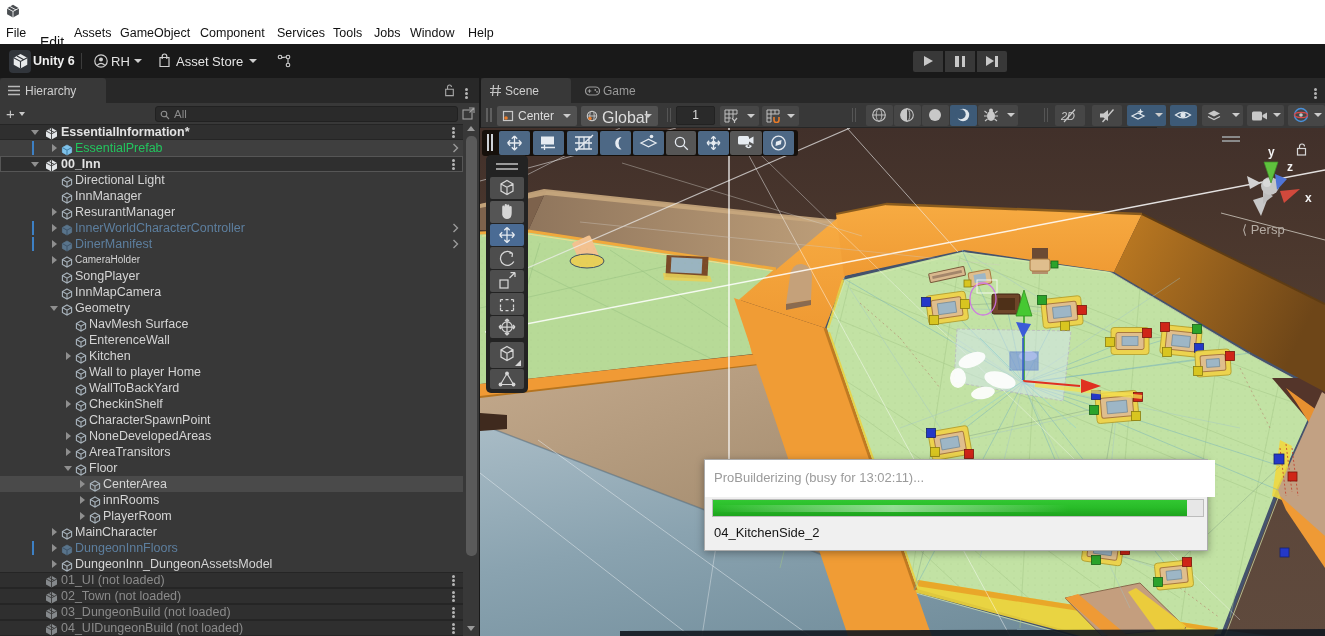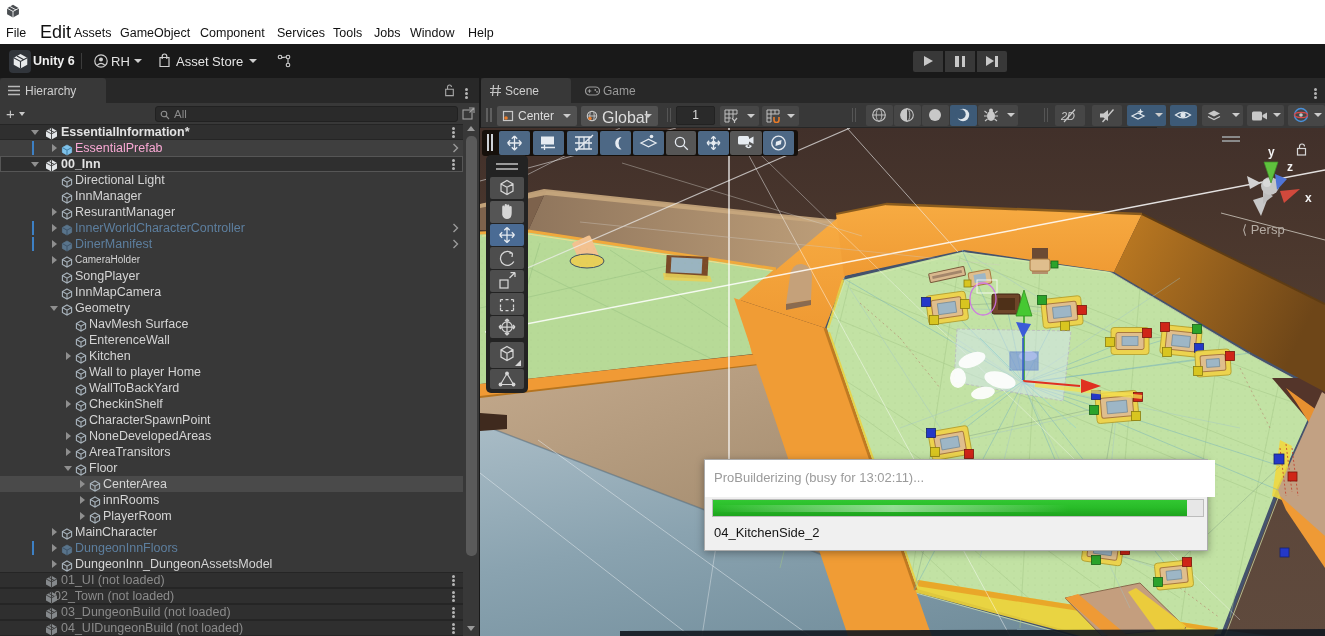--- a/index.html
+++ b/index.html
@@ -10,21 +10,21 @@
 <div class="abs" style="left:0;top:0;width:1325px;height:636px">
 
 <div class="abs" style="left:0;top:0;width:1325px;height:22px;background:#ffffff">
  <svg class="abs" style="left:6px;top:4px" width="14" height="14" viewBox="0 0 13 13">
   <path d="M6.5 0.8 L12 3.9 V9.6 L6.5 12.6 L1 9.6 V3.9 Z" fill="#4a4e52"></path>
   <path d="M1 3.9 L6.5 6.9 L12 3.9 M6.5 6.9 V12.6 M3.7 2.35 L9.2 5.4" fill="none" stroke="#fff" stroke-width="0.8"></path>
  </svg>
 </div>
 <div class="abs" style="left:0;top:22px;width:1325px;height:22px;background:#ffffff">
       <div class="abs" style="left:6px;top:4px;font-size:12.5px;color:#111">File</div>
-      <div class="abs" style="left:40px;top:0;font-size:18px;color:#111">Edit</div>
+      <div class="abs" style="left:40px;top:12px;font-size:14px;color:#111">Edit</div>
       <div class="abs" style="left:74px;top:4px;font-size:12.5px;color:#111">Assets</div>
       <div class="abs" style="left:120px;top:4px;font-size:12.5px;color:#111">GameObject</div>
       <div class="abs" style="left:200px;top:4px;font-size:12.5px;color:#111">Component</div>
       <div class="abs" style="left:277px;top:4px;font-size:12.5px;color:#111">Services</div>
       <div class="abs" style="left:333px;top:4px;font-size:12.5px;color:#111">Tools</div>
       <div class="abs" style="left:374px;top:4px;font-size:12.5px;color:#111">Jobs</div>
       <div class="abs" style="left:410px;top:4px;font-size:12.5px;color:#111">Window</div>
       <div class="abs" style="left:468px;top:4px;font-size:12.5px;color:#111">Help</div>
     </div>
 <div class="abs" style="left:0;top:44px;width:1325px;height:34px;background:#191919">
@@ -128,21 +128,21 @@
         <div style="width:3px;height:3px;border-radius:50%;background:#b4b4b4"></div>
         <div style="width:3px;height:3px;border-radius:50%;background:#b4b4b4;margin-top:1px"></div>
         <div style="width:3px;height:3px;border-radius:50%;background:#b4b4b4;margin-top:1px"></div>
       </div>
       <div style="position:absolute;left:0;top:16px;width:463px;height:16px;background:#3f3f3f"></div>
       <div style="position:absolute;left:52px;top:20px;width:0;height:0;border-left:5px solid #8f8f8f;border-top:4px solid transparent;border-bottom:4px solid transparent"></div>
       <div style="position:absolute;left:61px;top:18px"><svg width="12" height="12" viewBox="0 0 12 12">
           <path d="M6 1 L10.6 3.6 V8.4 L6 11 L1.4 8.4 V3.6 Z" fill="#7fc2ea" stroke="#7fc2ea" stroke-width="0.8"></path>
           <path d="M1.4 3.6 L6 6.2 L10.6 3.6 M6 6.2 V11" fill="none" stroke="#3e7ea8" stroke-width="1"></path>
         </svg></div>
-      <div style="position:absolute;left:75px;top:17px;color:#f9a8d4;font-size:12.5px;line-height:14px;white-space:nowrap">EssentialPrefab</div>
+      <div style="position:absolute;left:75px;top:17px;color:#22c55e;font-size:12.5px;line-height:14px;white-space:nowrap">EssentialPrefab</div>
       <div style="position:absolute;left:32px;top:17px;width:2px;height:14px;background:#3d80c4"></div>
       <svg style="position:absolute;left:452px;top:19px" width="7" height="10" viewBox="0 0 7 10">
         <path d="M1.5 1 L5.5 5 L1.5 9" fill="none" stroke="#9a9a9a" stroke-width="1.4"></path>
       </svg>
       <div style="position:absolute;left:0;top:32px;width:463px;height:16px;background:#2f2f2f;border-top:1px solid #252525;border-bottom:1px solid #252525;outline:1px solid #565656;outline-offset:-1px;"></div>
       <div style="position:absolute;left:31px;top:38px;width:0;height:0;border-top:5px solid #8f8f8f;border-left:4px solid transparent;border-right:4px solid transparent"></div>
       <div style="position:absolute;left:45px;top:34px"><svg width="13" height="13" viewBox="0 0 13 13">
           <path d="M6.5 0.8 L12 3.9 V9.6 L6.5 12.6 L1 9.6 V3.9 Z" fill="#e2e5e8"></path>
           <path d="M1 3.9 L6.5 6.9 L12 3.9 M6.5 6.9 V12.6 M3.7 2.35 L9.2 5.4 M6.5 0.8 V6.9" fill="none" stroke="#383838" stroke-width="0.9"></path>
         </svg></div>
@@ -312,21 +312,21 @@
       <div style="position:absolute;left:452px;top:451px;width:3px">
         <div style="width:3px;height:3px;border-radius:50%;background:#b4b4b4"></div>
         <div style="width:3px;height:3px;border-radius:50%;background:#b4b4b4;margin-top:1px"></div>
         <div style="width:3px;height:3px;border-radius:50%;background:#b4b4b4;margin-top:1px"></div>
       </div>
       <div style="position:absolute;left:0;top:464px;width:463px;height:16px;background:#2f2f2f;border-top:1px solid #252525;border-bottom:1px solid #252525;"></div>
       <div style="position:absolute;left:45px;top:466px"><svg width="13" height="13" viewBox="0 0 13 13">
           <path d="M6.5 0.8 L12 3.9 V9.6 L6.5 12.6 L1 9.6 V3.9 Z" fill="#85898c"></path>
           <path d="M1 3.9 L6.5 6.9 L12 3.9 M6.5 6.9 V12.6 M3.7 2.35 L9.2 5.4 M6.5 0.8 V6.9" fill="none" stroke="#383838" stroke-width="0.9"></path>
         </svg></div>
-      <div style="position:absolute;left:54px;top:465px;color:#8b8b8b;font-size:12.5px;line-height:14px;white-space:nowrap">02_Town (not loaded)</div>
+      <div style="position:absolute;left:61px;top:465px;color:#8b8b8b;font-size:12.5px;line-height:14px;white-space:nowrap">02_Town (not loaded)</div>
       <div style="position:absolute;left:452px;top:467px;width:3px">
         <div style="width:3px;height:3px;border-radius:50%;background:#b4b4b4"></div>
         <div style="width:3px;height:3px;border-radius:50%;background:#b4b4b4;margin-top:1px"></div>
         <div style="width:3px;height:3px;border-radius:50%;background:#b4b4b4;margin-top:1px"></div>
       </div>
       <div style="position:absolute;left:0;top:480px;width:463px;height:16px;background:#2f2f2f;border-top:1px solid #252525;border-bottom:1px solid #252525;"></div>
       <div style="position:absolute;left:45px;top:482px"><svg width="13" height="13" viewBox="0 0 13 13">
           <path d="M6.5 0.8 L12 3.9 V9.6 L6.5 12.6 L1 9.6 V3.9 Z" fill="#85898c"></path>
           <path d="M1 3.9 L6.5 6.9 L12 3.9 M6.5 6.9 V12.6 M3.7 2.35 L9.2 5.4 M6.5 0.8 V6.9" fill="none" stroke="#383838" stroke-width="0.9"></path>
         </svg></div>

